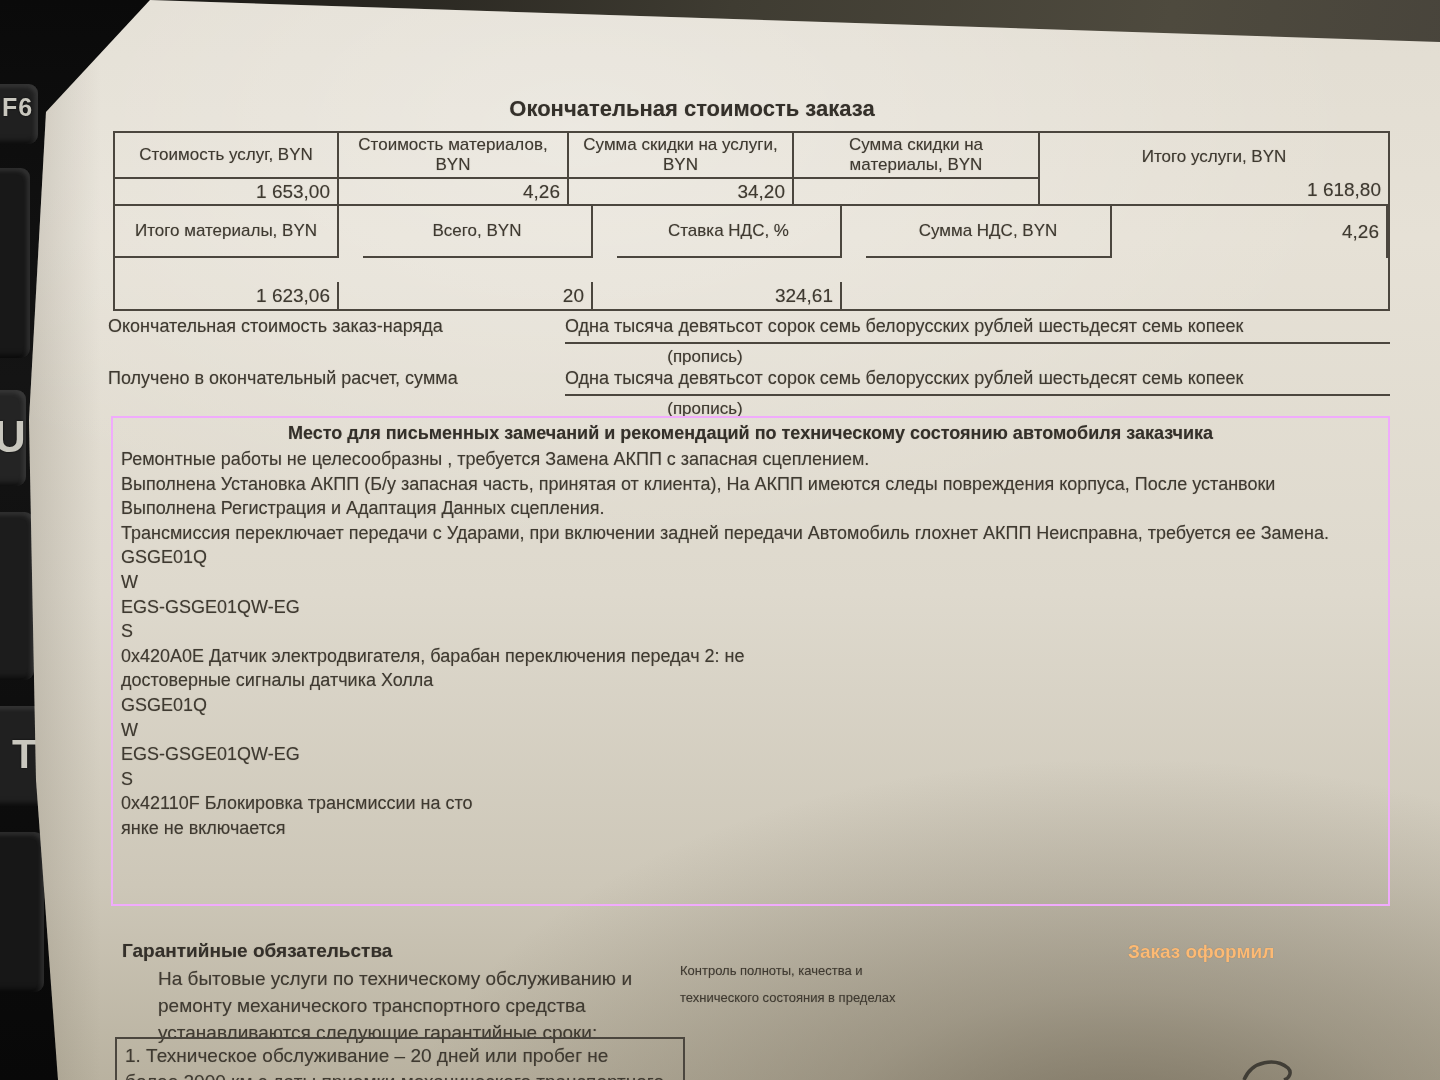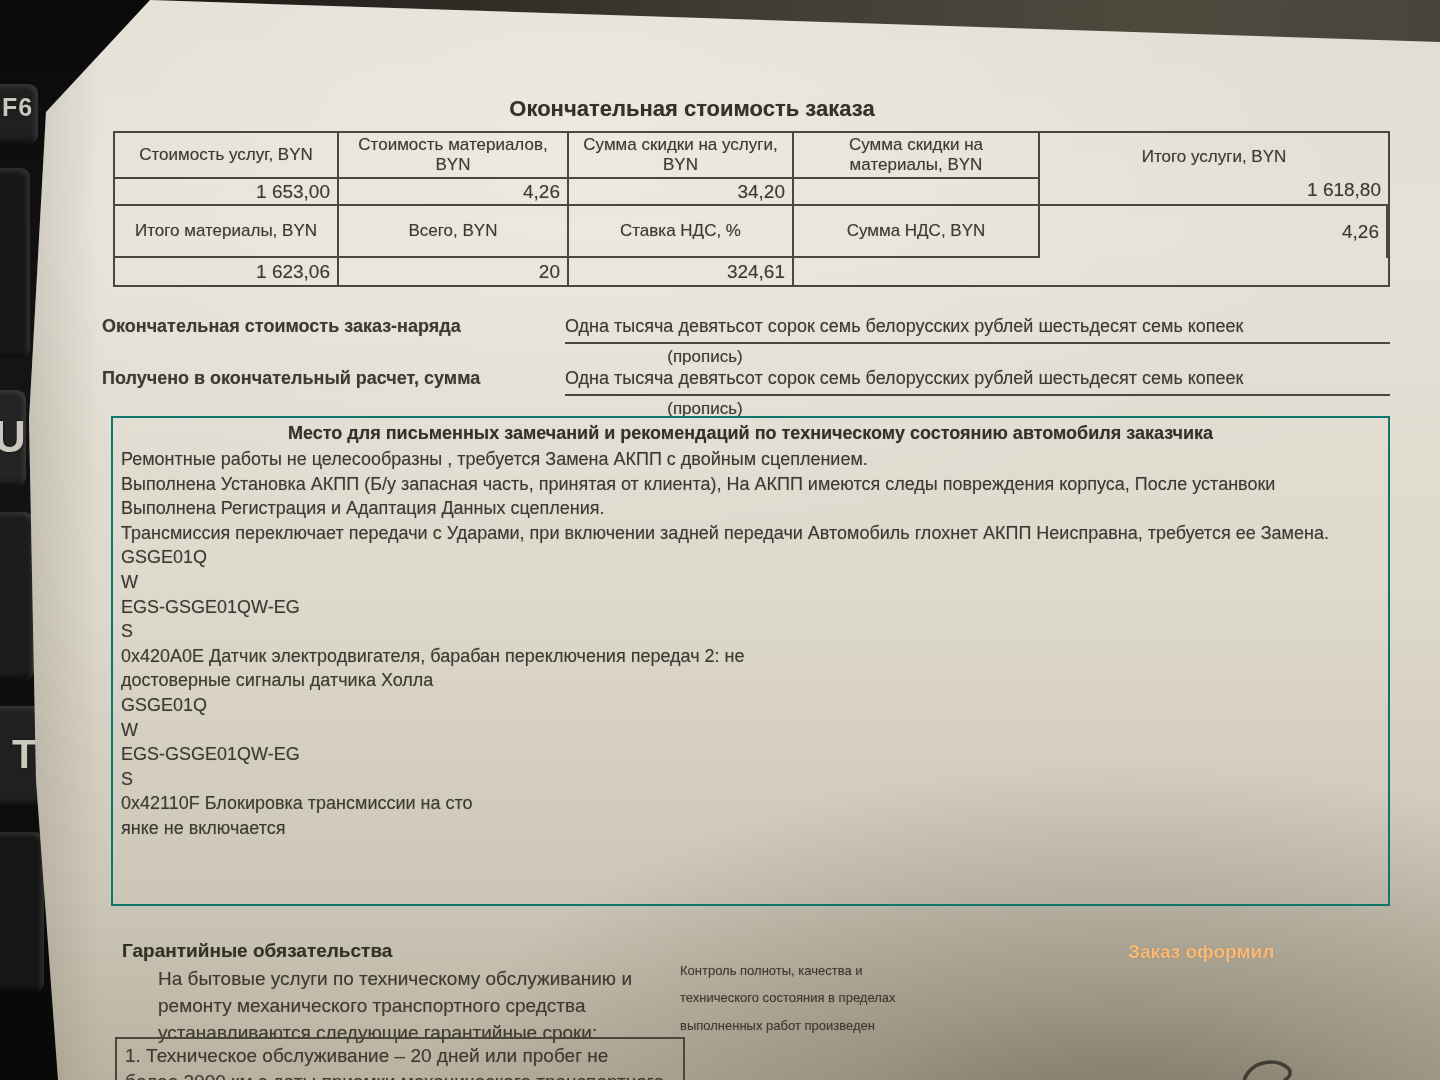--- a/index.html
+++ b/index.html
@@ -40,41 +40,41 @@
   .doc-title {
     position:absolute; left:412px; top:96px; width:560px; text-align:center;
     font-size:22px; font-weight:bold; color:#34302a;
   }
   .cost-table {
     position:absolute; left:113px; top:131px; width:1277px;
     border:2.5px solid #4b463e;
   }
   .tbl { display:grid; grid-template-columns:224px 230px 225px 246px 1fr; }
   .tbl-b1 { grid-template-rows:46px 25px; }
-  .tbl-b2 { grid-template-rows:52px 27px; border-top:2.5px solid #4b463e; }
+  .tbl-b2 { grid-template-rows:52px 27px; border-top:2.5px solid #4b463e;gap:24px; }
   .hc {
     border-right:2px solid #4b463e; border-bottom:2px solid #4b463e;
     display:flex; align-items:center; justify-content:center; text-align:center;
     font-size:17px; line-height:1.2; padding:2px 8px;
   }
   .vc {
     border-right:2px solid #4b463e;
     display:flex; align-items:center; justify-content:flex-end;
     font-size:19px; padding:0 7px;
   }
   .mc { grid-column:5; grid-row:1 / 3; display:flex; flex-direction:column; justify-content:space-between; }
   .mc .mh { text-align:center; font-size:17px; padding-top:14px; }
   .mc .mv { text-align:right; font-size:19px; padding:0 7px 3px 0;margin-left:39px; }
-  .flabel { position:absolute; left:102px; font-size:18px; white-space:nowrap;font-weight:bold; }
+  .flabel { position:absolute; left:108px; font-size:18px; white-space:nowrap; }
   .fvalue { position:absolute; left:565px; font-size:18px; white-space:nowrap; }
   .fline  { position:absolute; left:565px; width:825px; height:2px; background:#4b463e; }
   .fnote  { position:absolute; left:540px; width:330px; text-align:center; font-size:17px; }
   .remarks-box {
     position:absolute; left:111px; top:416px; width:1279px; height:490px;
-    border:2px solid #0f766e; overflow:hidden;
+    border:2px solid #f0abfc; overflow:hidden;
   }
   .remarks-title {
     margin-top:5px; text-align:center; font-size:18px; font-weight:bold; color:#34302a;
   }
   .remarks-lines { margin-top:3px; padding-left:8px; font-size:18px; line-height:24.6px; }
   .remarks-lines div { white-space:nowrap; }
   .warranty-title { position:absolute; left:122px; top:940px; font-size:19px; font-weight:bold; color:#34302a; }
   .warranty-lines { position:absolute; left:122px; top:966px; font-size:19px; line-height:26.8px; }
   .warranty-lines div { white-space:nowrap;margin-left:36px; }
   .warranty-box {
@@ -148,21 +148,21 @@
     <div class="fnote" style="top:347px;">(пропись)</div>
 
     <div class="flabel" style="top:368px;">Получено в окончательный расчет, сумма</div>
     <div class="fvalue" style="top:368px;">Одна тысяча девятьсот сорок семь белорусских рублей шестьдесят семь копеек</div>
     <div class="fline" style="top:394px;"></div>
     <div class="fnote" style="top:399px;">(пропись)</div>
 
     <div class="remarks-box">
       <div class="remarks-title">Место для письменных замечаний и рекомендаций по техническому состоянию автомобиля заказчика</div>
       <div class="remarks-lines">
-          <div>Ремонтные работы не целесообразны , требуется Замена АКПП с двойным сцеплением.</div>
+          <div>Ремонтные работы не целесообразны , требуется Замена АКПП с запасная сцеплением.</div>
           <div>Выполнена Установка АКПП (Б/у запасная часть, принятая от клиента), На АКПП имеются следы повреждения корпуса, После устанвоки</div>
           <div>Выполнена Регистрация и Адаптация Данных сцепления.</div>
           <div>Трансмиссия переключает передачи с Ударами, при включении задней передачи Автомобиль глохнет АКПП Неисправна, требуется ее Замена.</div>
           <div>GSGE01Q</div>
           <div>W</div>
           <div>EGS-GSGE01QW-EG</div>
           <div>S</div>
           <div>0x420A0E Датчик электродвигателя, барабан переключения передач 2: не</div>
           <div>достоверные сигналы датчика Холла</div>
           <div>GSGE01Q</div>
@@ -181,21 +181,20 @@
         <div>устанавливаются следующие гарантийные сроки:</div>
       </div>
     <div class="warranty-box">
         <div>1. Техническое обслуживание – 20 дней или пробег не</div>
         <div>более 2000 км с даты приемки механического транспортного</div>
       </div>
 
     <div class="control-lines">
         <div>Контроль полноты, качества и</div>
         <div>технического состояния в пределах</div>
-        <div>выполненных работ произведен</div>
       </div>
 
     <div class="order-label">Заказ оформил</div>
 
     <svg class="signature" width="70" height="26">
       <path d="M4,24 C12,4 36,2 48,12 C52,16 50,22 44,24" stroke="#33302a" stroke-width="3.5" fill="none" opacity="0.85"></path>
     </svg>
 
   </div>
 </div>

